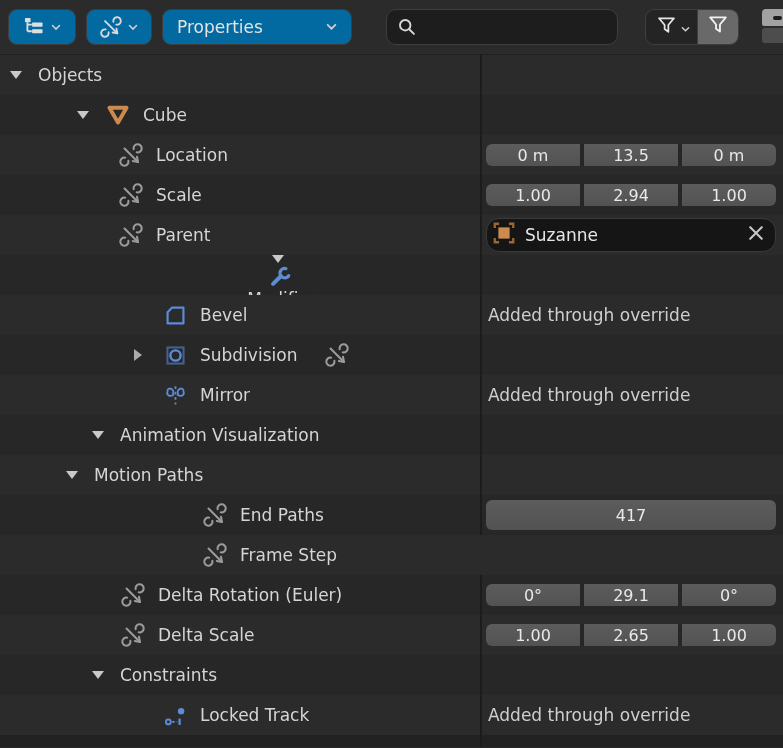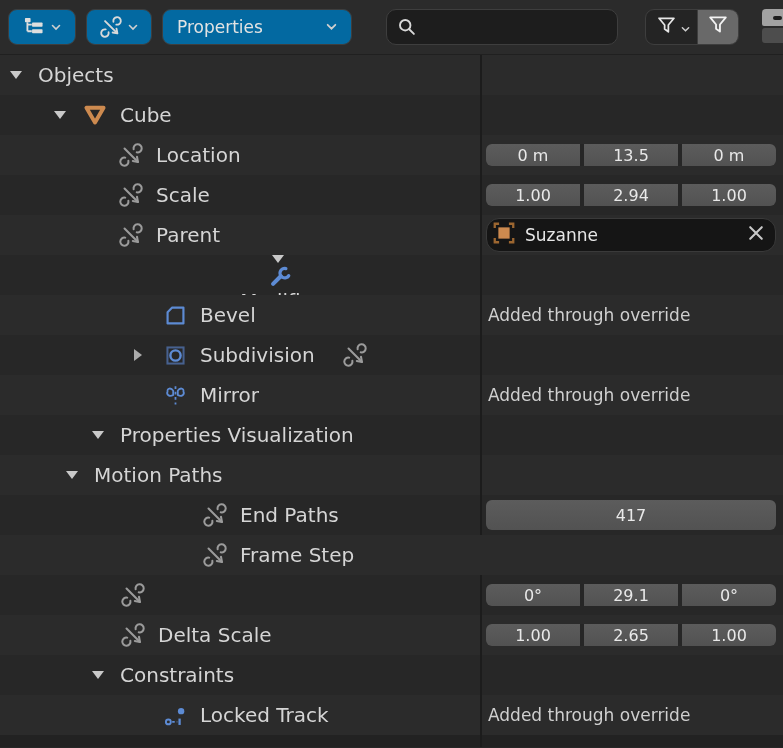--- a/index.html
+++ b/index.html
@@ -53,21 +53,21 @@
   .tree-cell{width:480px;display:flex;align-items:center;box-sizing:border-box;overflow:hidden;}
   .val-cell{
     width:303px;box-sizing:border-box;border-left:2px solid var(--divider,#1c1c1c);
     padding:0 7px 0 4px;display:flex;align-items:center;
   }
   .expander{width:28px;display:flex;align-items:center;flex:none;cursor:default;}
   .tri-open{width:0;height:0;border-left:6px solid transparent;border-right:6px solid transparent;border-top:8px solid #c9c9c9;}
   .tri-closed{width:0;height:0;border-top:6px solid transparent;border-bottom:6px solid transparent;border-left:8px solid #ababab;}
   .t-icon{width:26px;height:26px;margin-right:12px;flex:none;display:flex;align-items:center;justify-content:center;}
   .t-icon svg{display:block;}
-  .t-label{font-size:20px;color:var(--label-text,#d5d5d5);white-space:nowrap;}
+  .t-label{font-size:17px;color:var(--label-text,#d5d5d5);white-space:nowrap;}
   .trail-icon{margin-left:28px;display:flex;align-items:center;}
   .gray-ic{color:#9b9b9b;}
   .light-ic{color:#d9d9d9;}
   
   .segments{
     display:flex;gap:4px;width:100%;height:22px;background:#262626;
     border-radius:6px;overflow:hidden;
   }
   .seg{
     flex:1;display:flex;align-items:center;justify-content:center;
@@ -187,21 +187,21 @@
       <div class="row light">
         <div class="tree-cell" style="padding-left: 10px;">
           <div class="expander">
             <div class="tri-open"></div>
           </div>
           <span class="t-label">Objects</span>
         </div>
         <div class="val-cell"></div>
       </div>
       <div class="row dark">
-        <div class="tree-cell" style="padding-left: 54px;">
+        <div class="tree-cell" style="padding-left: 77px;">
           <div class="expander">
             <div class="tri-open"></div>
           </div>
           <div class="t-icon">
             <svg width="26" height="26" viewBox="0 0 20 20">
               <path d="M3.4,4.4 H16.6 L10,15.8 Z" fill="none" stroke="#cd8a4f" stroke-width="3" stroke-linejoin="round"></path>
             </svg>
           </div>
           <span class="t-label">Cube</span>
         </div>
@@ -353,21 +353,21 @@
         </div>
         <div class="val-cell">
           <span class="note-text">Added through override</span>
         </div>
       </div>
       <div class="row dark">
         <div class="tree-cell" style="padding-left: 92px;">
           <div class="expander">
             <div class="tri-open"></div>
           </div>
-          <span class="t-label">Properties Visualization</span>
+          <span class="t-label">Animation Visualization</span>
         </div>
         <div class="val-cell"></div>
       </div>
       <div class="row light">
         <div class="tree-cell" style="padding-left: 66px;">
           <div class="expander">
             <div class="tri-open"></div>
           </div>
           <span class="t-label">Motion Paths</span>
         </div>
@@ -411,20 +411,21 @@
           <div class="t-icon gray-ic">
             <svg width="24" height="24" viewBox="0 0 20 20">
               <g fill="none" stroke="currentColor" stroke-width="1.7" stroke-linecap="round">
                 <path d="M12.2,5.2 a3.4,3.4 0 1 1 2.6,2.6"></path>
                 <path d="M7.8,14.8 a3.4,3.4 0 1 1 -2.6,-2.6"></path>
                 <path d="M4.6,4.6 L15.6,15.6"></path>
                 <path d="M15.8,15.8 L11.5,15.0 M15.8,15.8 L15.0,11.5"></path>
               </g>
             </svg>
           </div>
+          <span class="t-label">Delta Rotation (Euler)</span>
         </div>
         <div class="val-cell">
           <div class="segments">
             <div class="seg">0°</div>
             <div class="seg">29.1</div>
             <div class="seg">0°</div>
           </div>
         </div>
       </div>
       <div class="row light">

